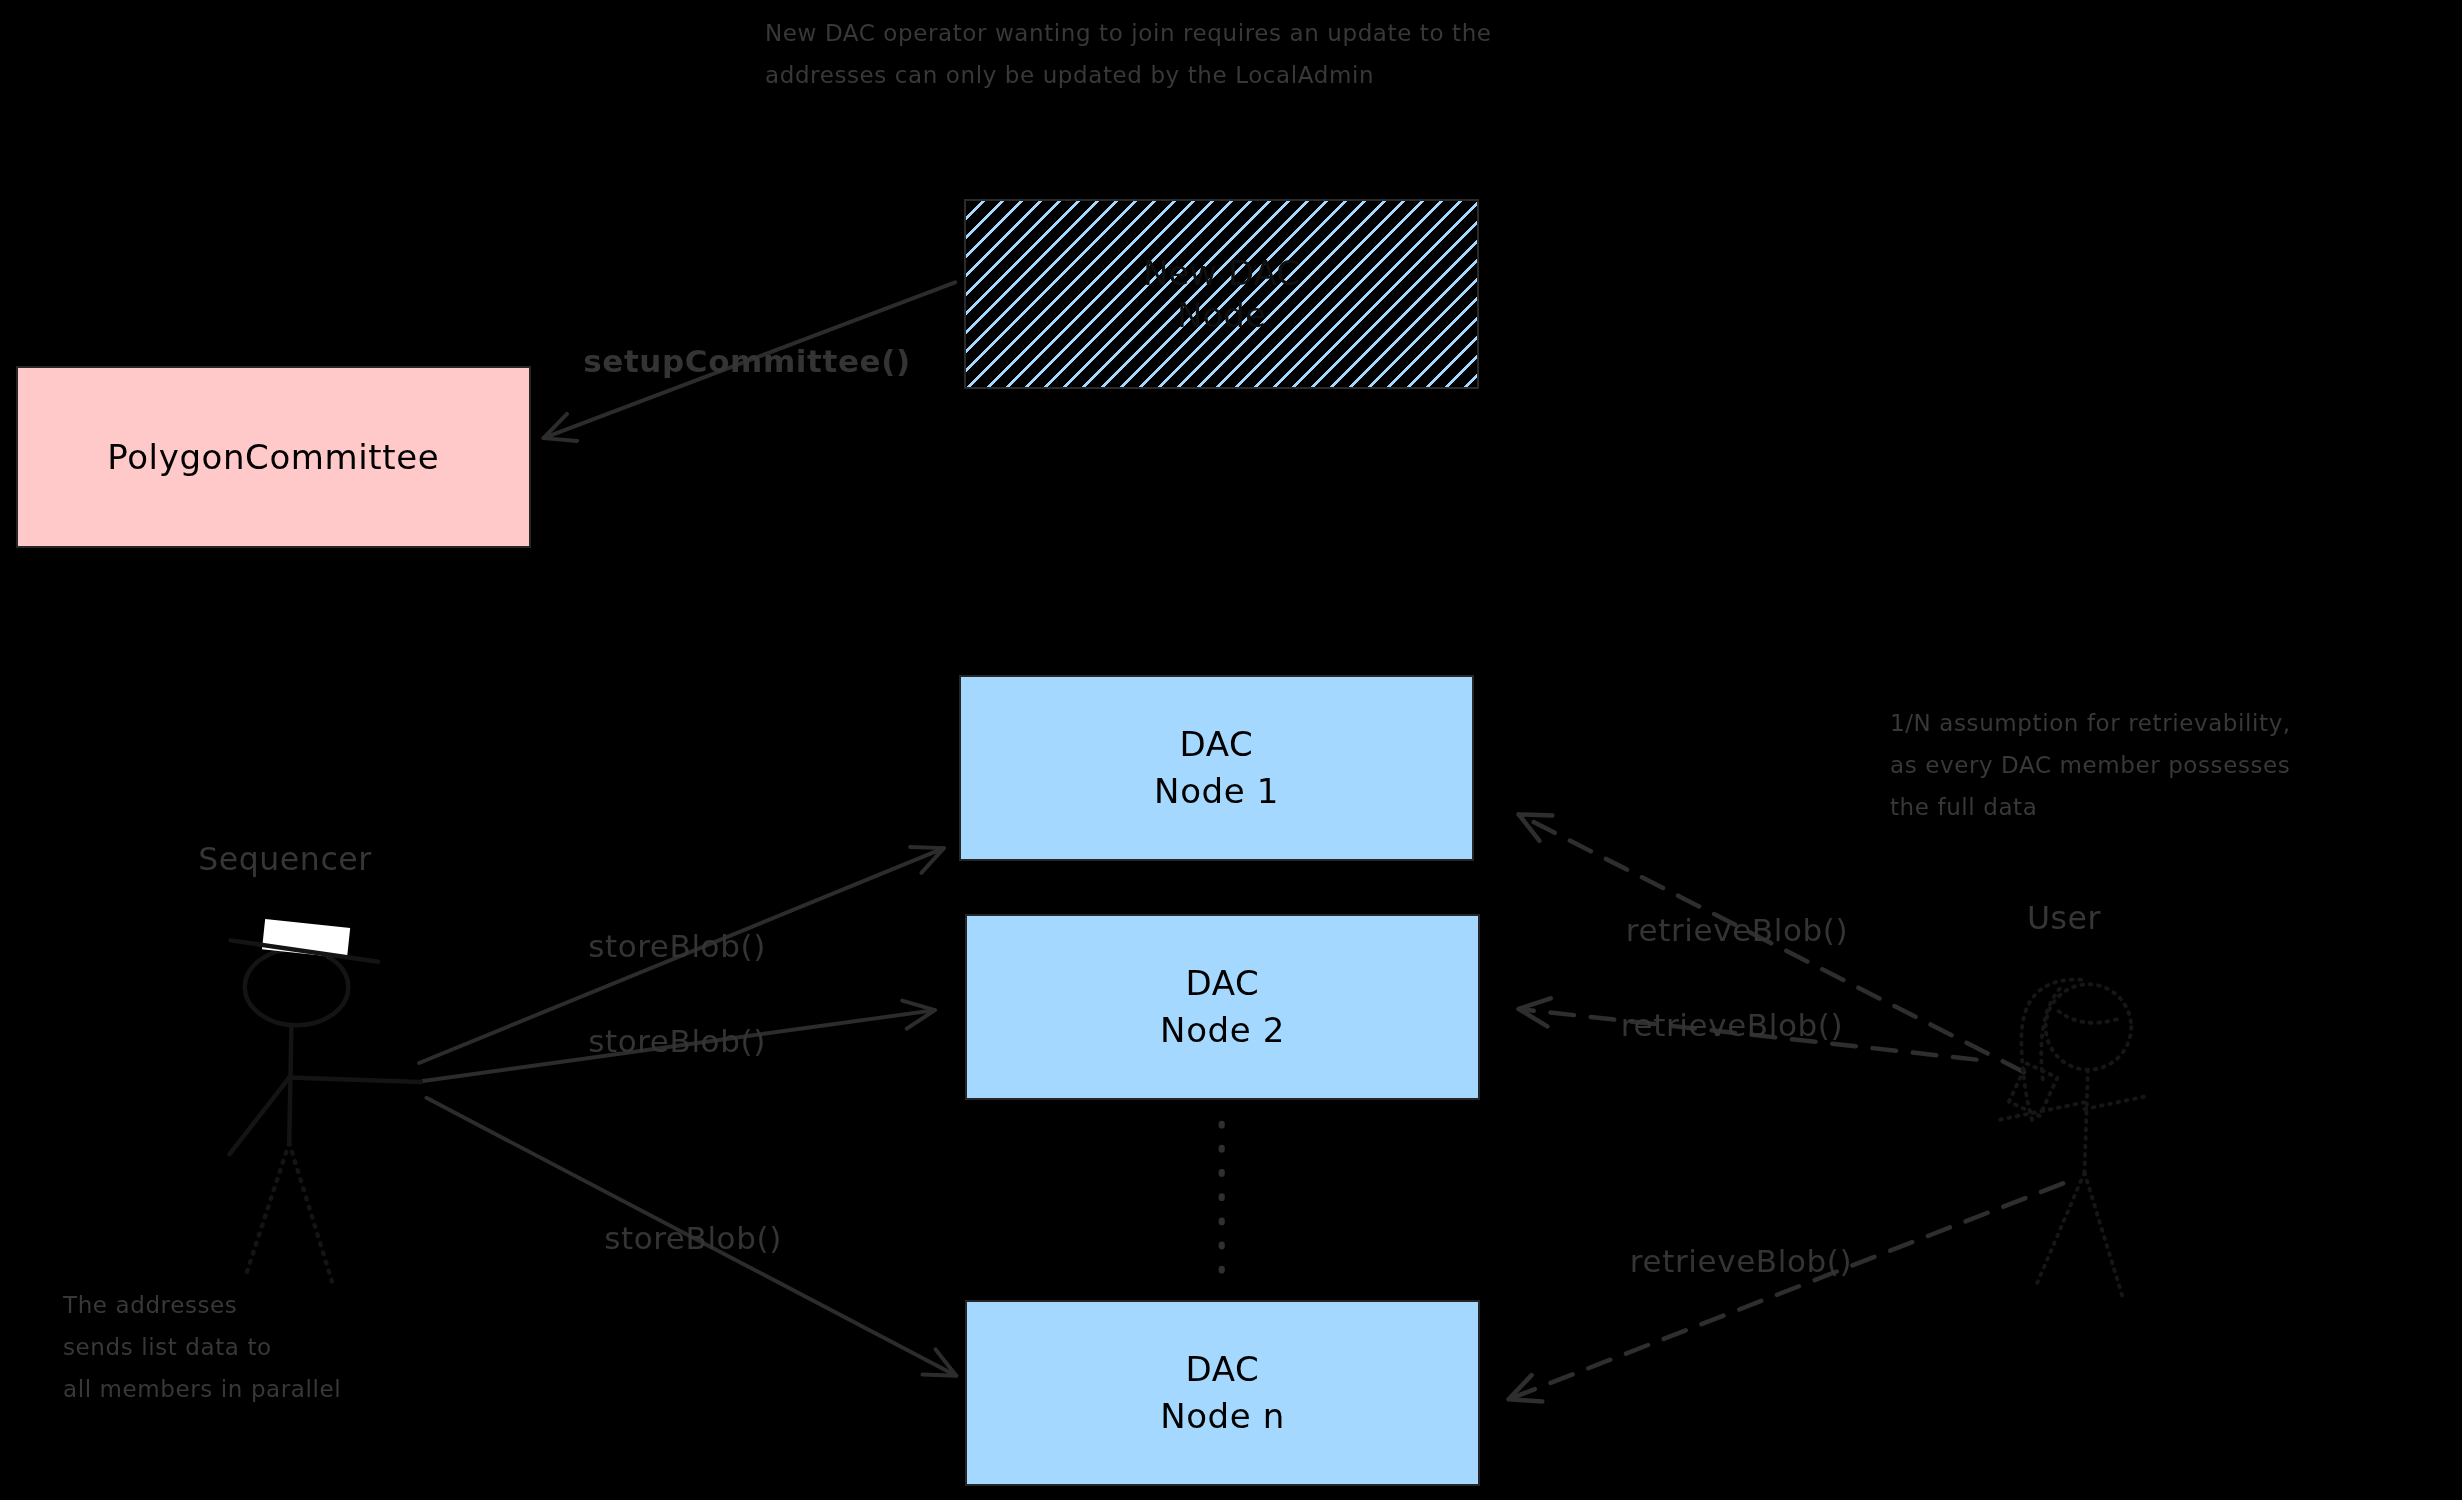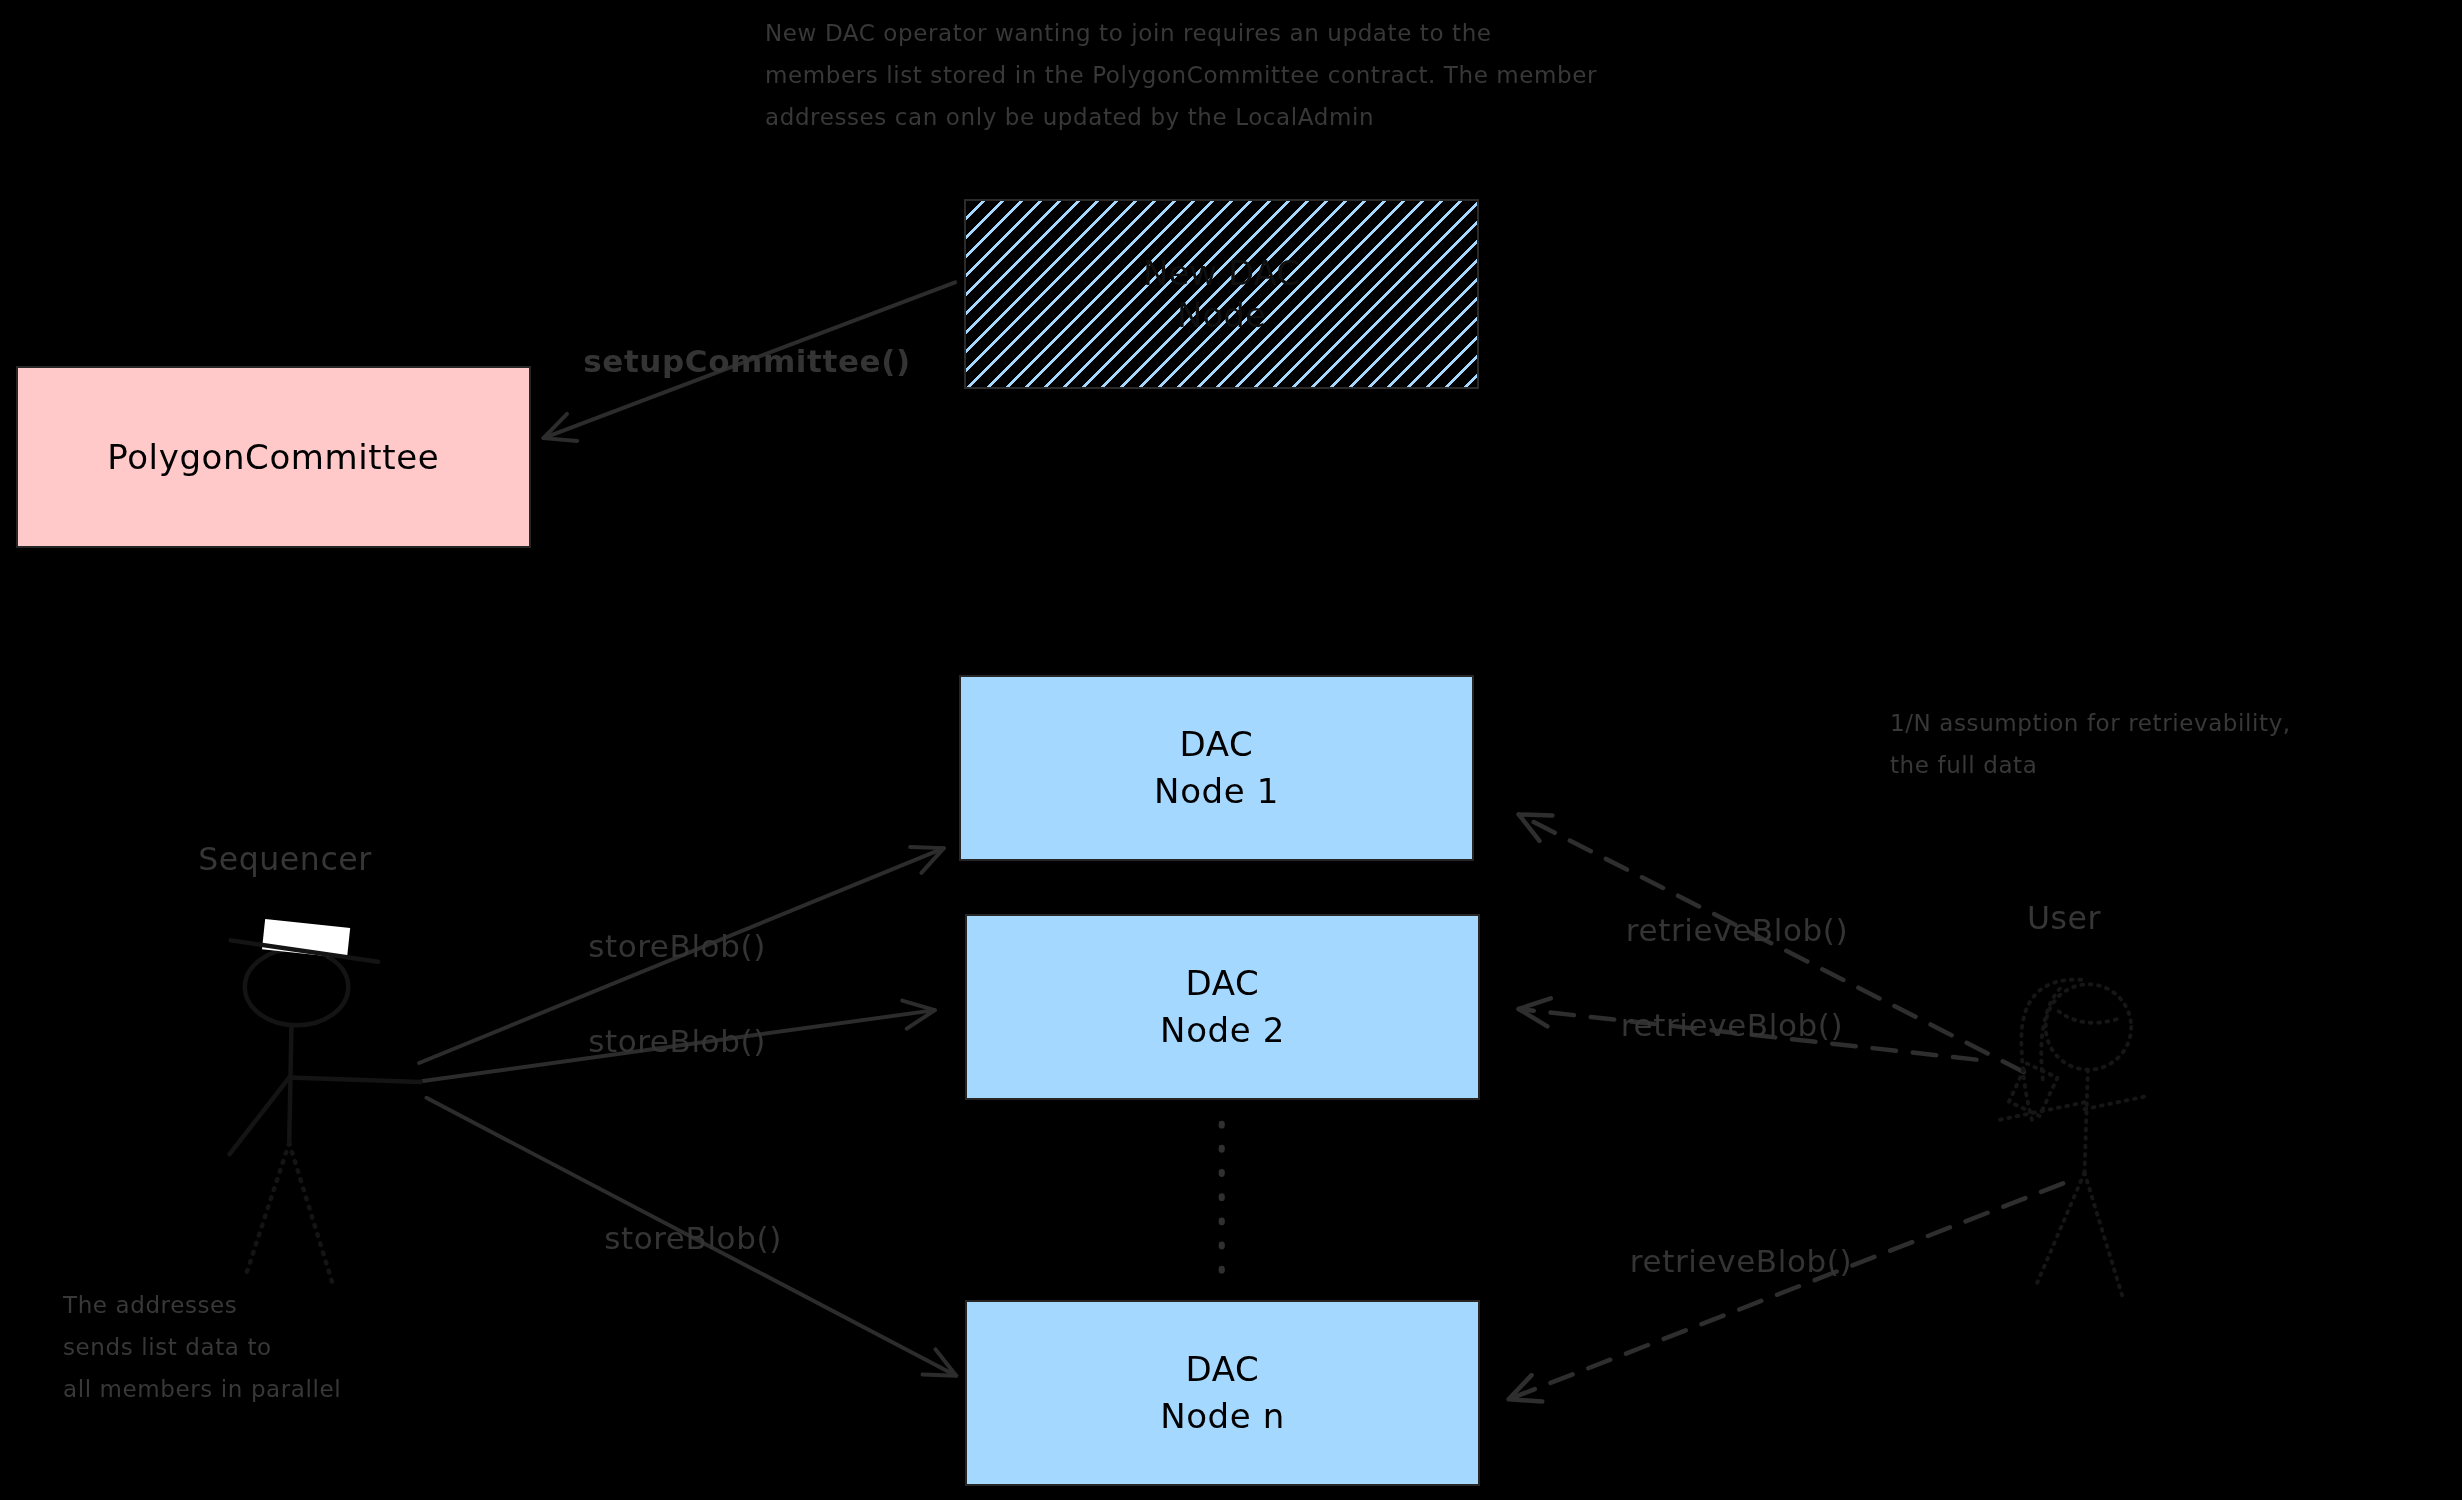--- a/index.html
+++ b/index.html
@@ -122,26 +122,26 @@
 
   <div class="box" style="left:964px;top:199px;width:515px;height:190px;">
     <div class="hatch-label">
       <div>New DAC</div>
       <div>Node</div>
     </div>
   </div>
 
   <div class="note" style="left:765px;top:12.4px;">
     <div>New DAC operator wanting to join requires an update to the</div>
-    <div>members list stored in the PolygonCommittee contract. The member</div>
     <div>addresses can only be updated by the LocalAdmin</div>
   </div>
 
   <div class="note" style="left:1890px;top:702px;">
     <div>1/N assumption for retrievability,</div>
+    <div>as every DAC member possesses</div>
     <div>the full data</div>
   </div>
 
   <div class="note" style="left:63px;top:1284px;">
     <div>The addresses</div>
     <div>sends list data to</div>
     <div>all members in parallel</div>
   </div>
 
   <div class="actor-label" style="left:285px;top:859px;">Sequencer</div>

